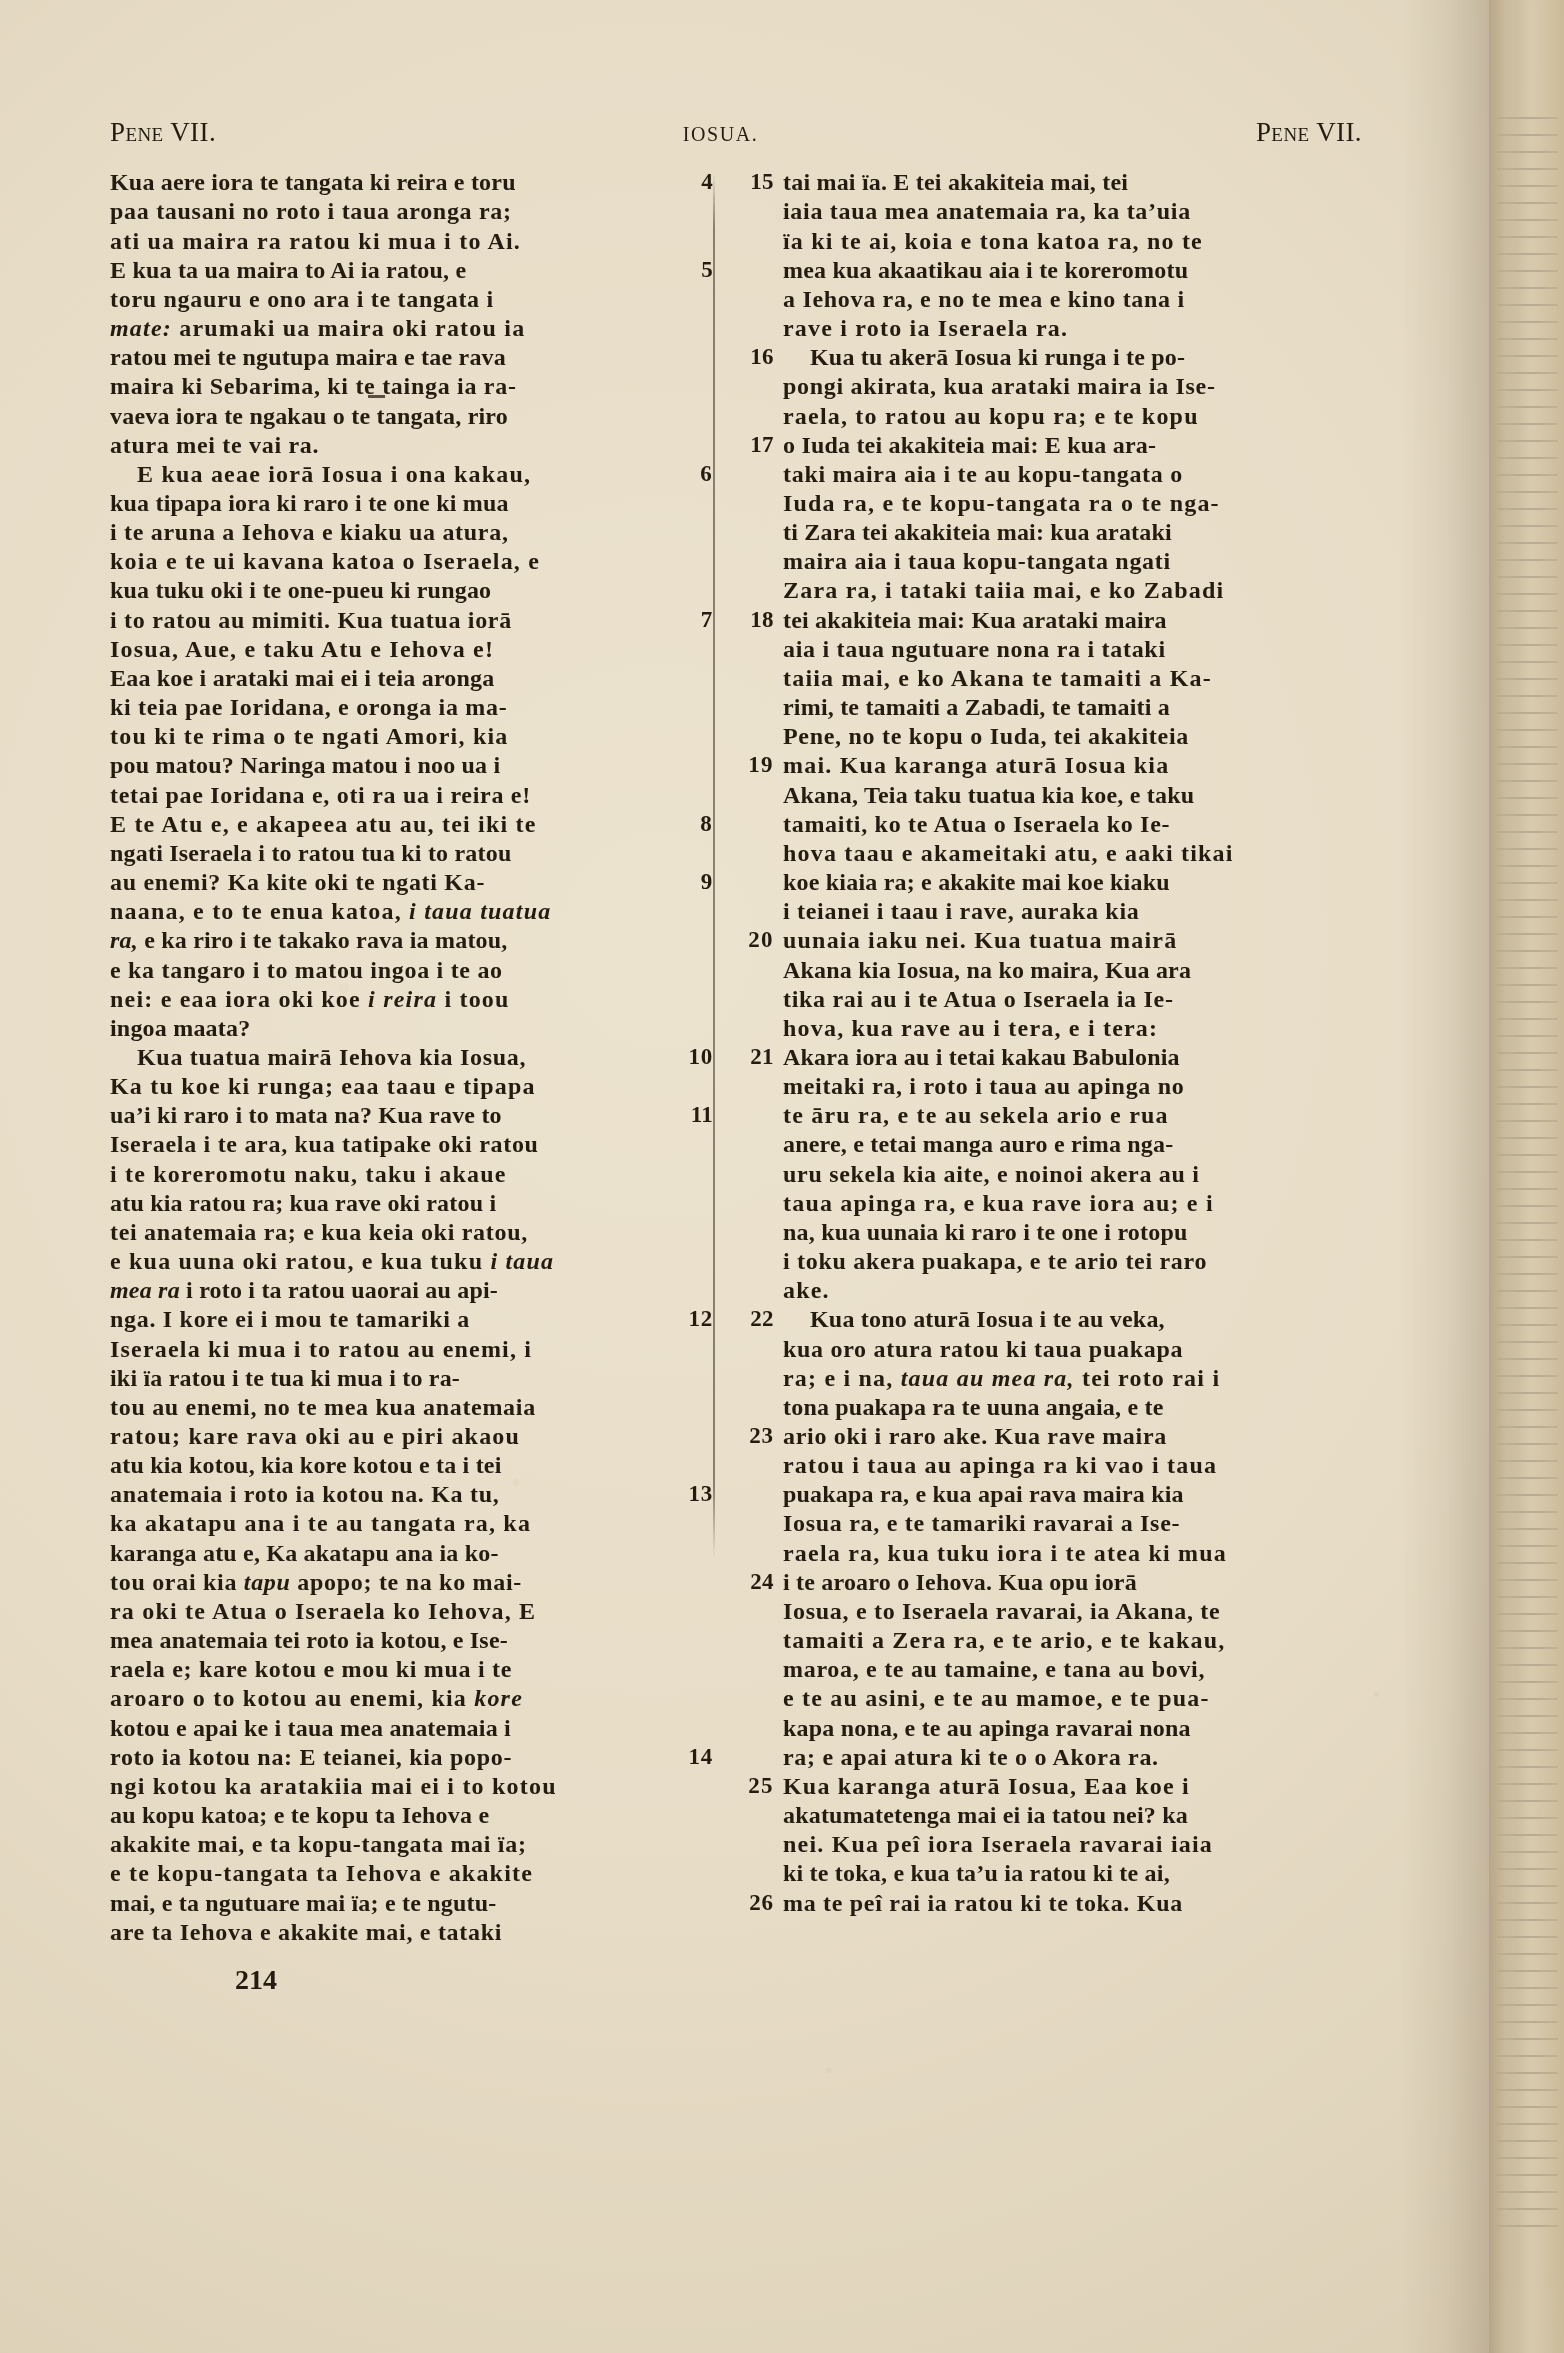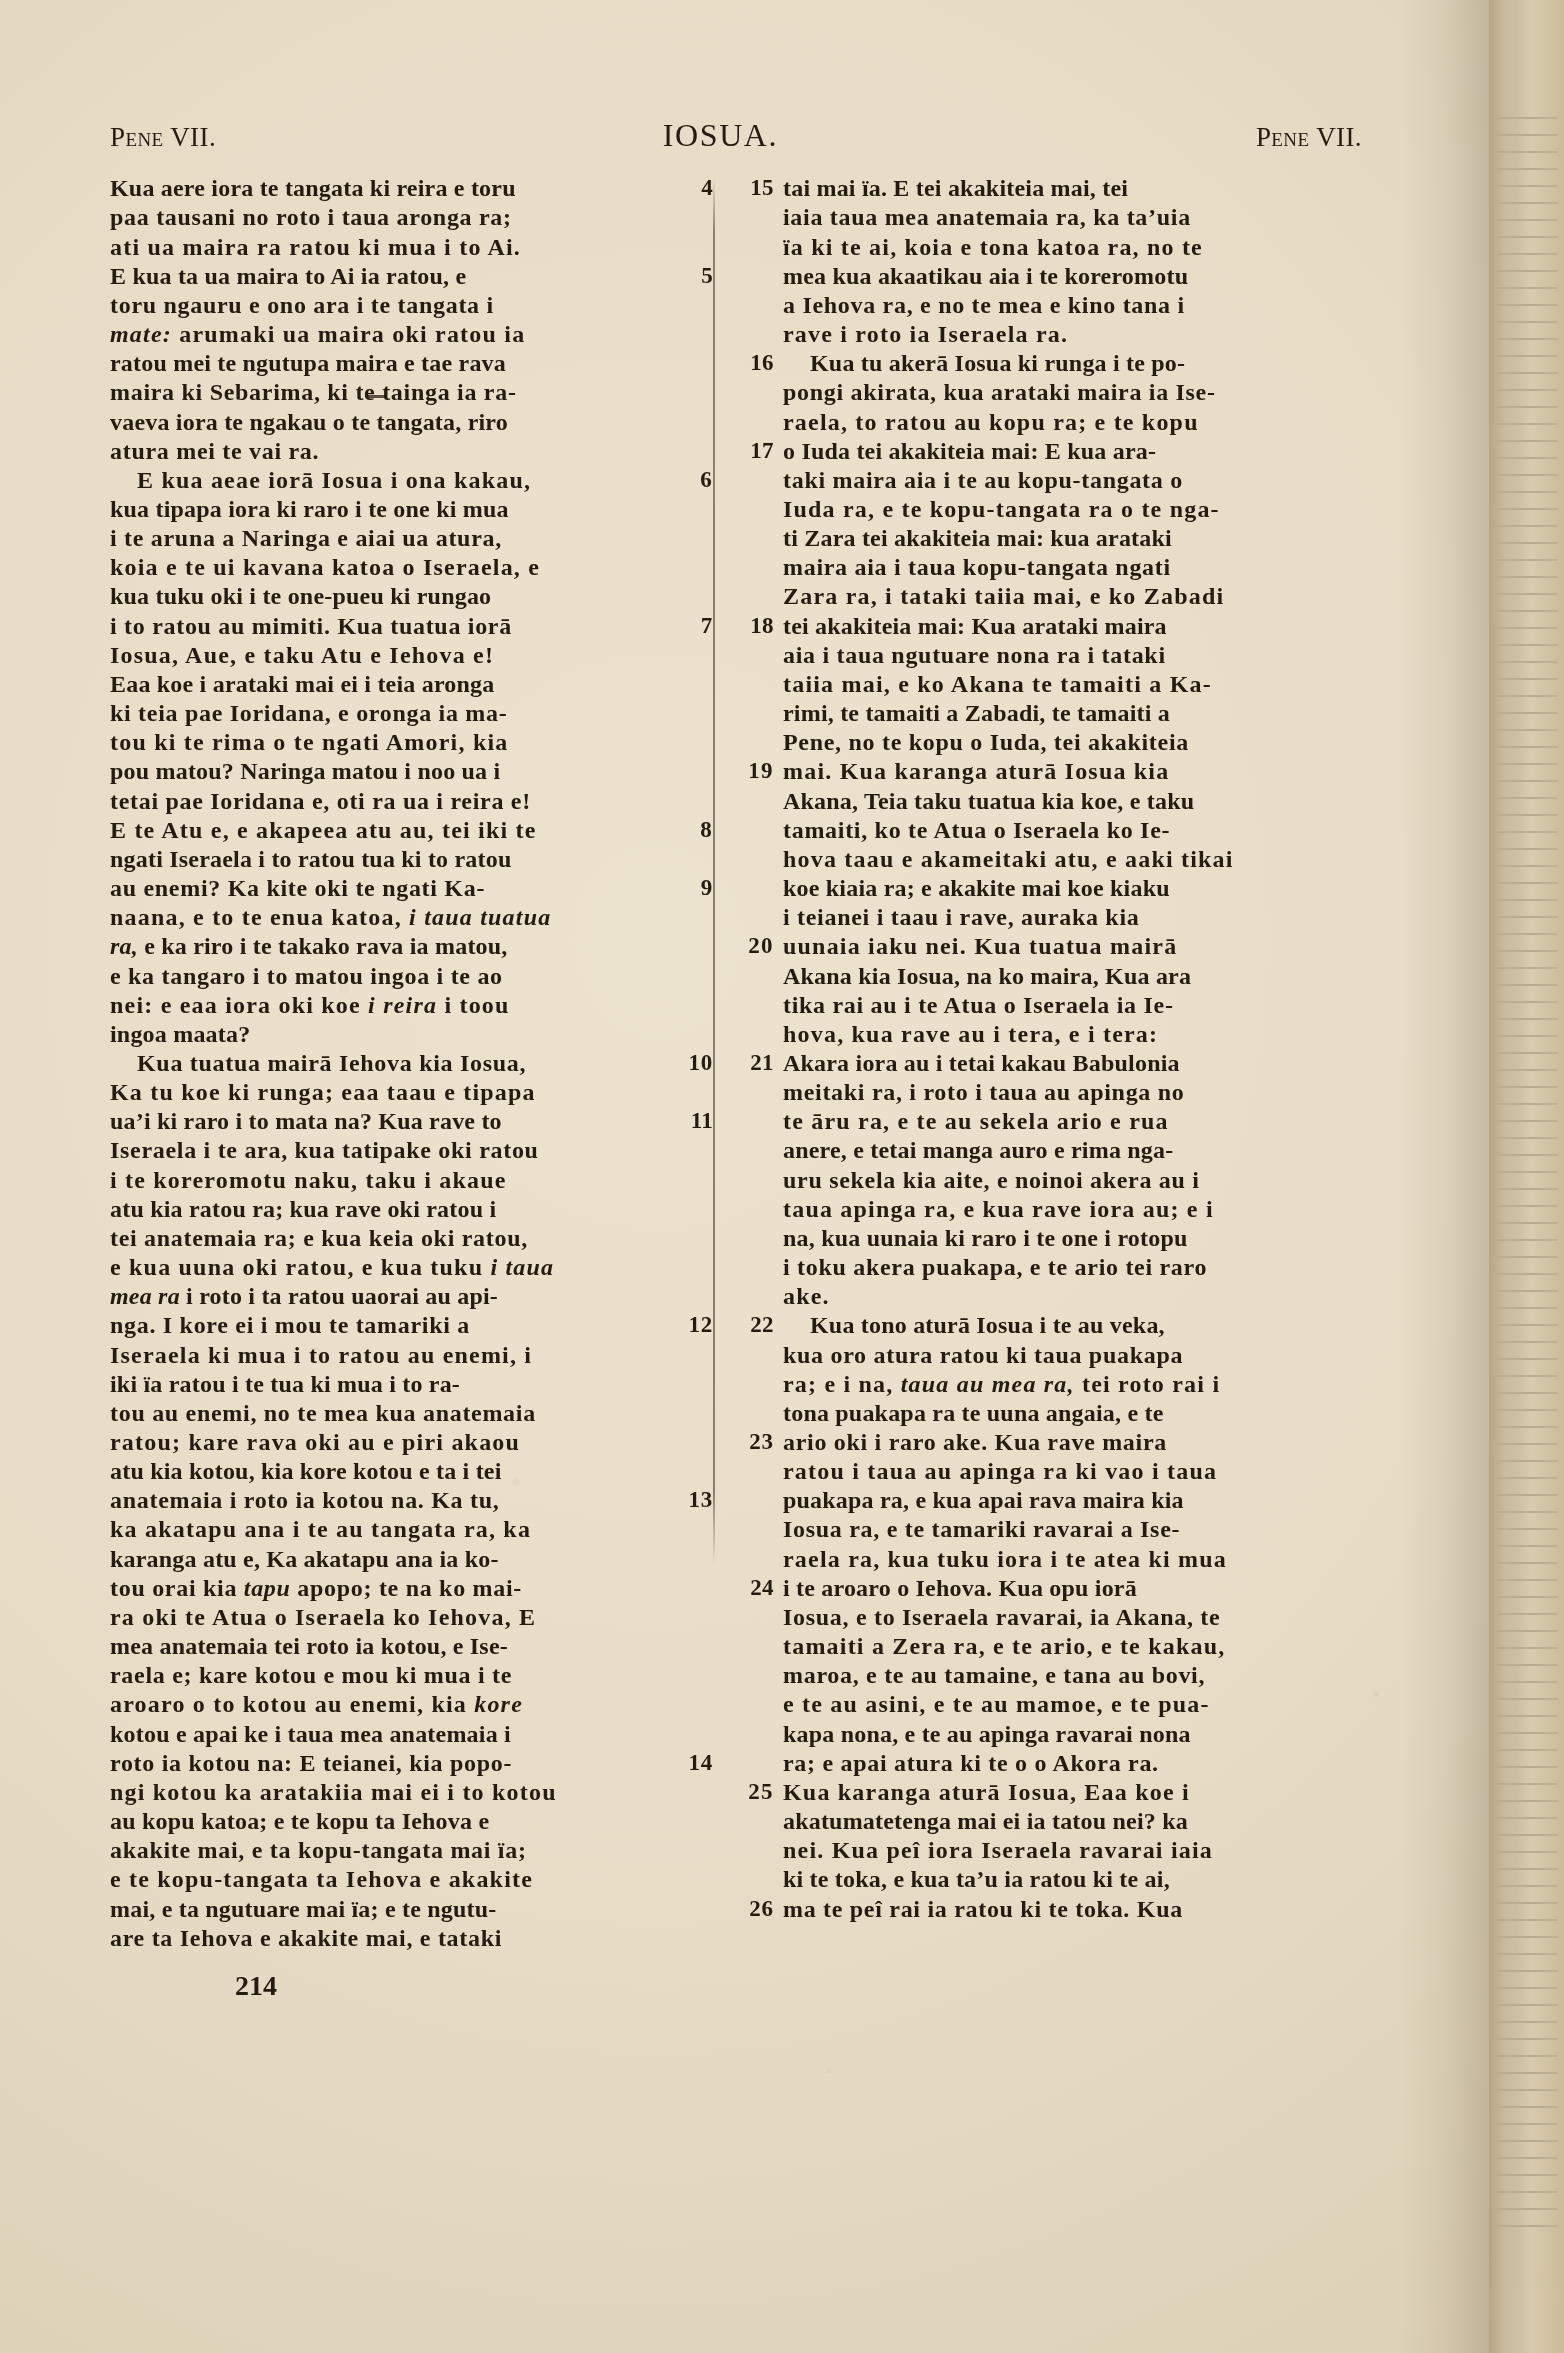--- a/index.html
+++ b/index.html
@@ -87,21 +87,21 @@
   .runhead {
     display: flex;
     align-items: baseline;
     justify-content: space-between;
     font-size: 27px;
     letter-spacing: 0.4px;
     margin-bottom: 20.3px;
   }
   .runhead .sc { font-variant: small-caps; }
   .runhead .center {
-    font-size: 32px;
+    font-size: 20px;
     letter-spacing: 1.6px;
     margin-left: -31px;
   }
   .runhead .left, .runhead .right { white-space: nowrap; }
 
   
   .cols {
     display: flex;
     align-items: flex-start;
     font-weight: bold;
@@ -213,21 +213,21 @@
             </div>
             <div class="ln j3">
               <span class="t"><span class="indent"></span>E kua aeae iorā Iosua i ona kakau,</span>
               <span class="n">6</span>
             </div>
             <div class="ln j1">
               <span class="t">kua tipapa iora ki raro i te one ki mua</span>
               <span class="n"></span>
             </div>
             <div class="ln j2">
-              <span class="t">i te aruna a Naringa e aiai ua atura,</span>
+              <span class="t">i te aruna a Iehova e kiaku ua atura,</span>
               <span class="n"></span>
             </div>
             <div class="ln j3">
               <span class="t">koia e te ui kavana katoa o Iseraela, e</span>
               <span class="n"></span>
             </div>
             <div class="ln j1">
               <span class="t">kua tuku oki i te one-pueu ki rungao</span>
               <span class="n"></span>
             </div>

